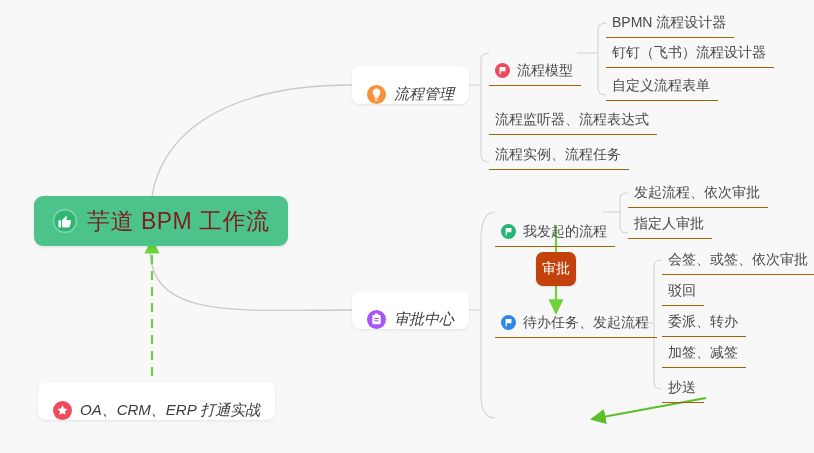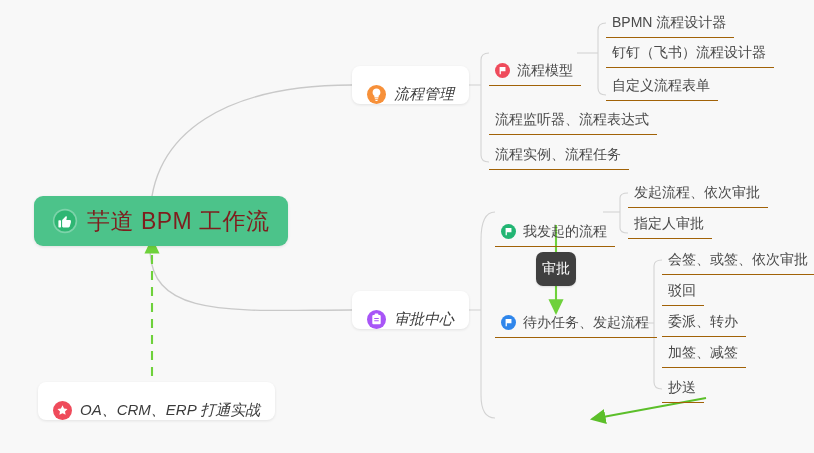--- a/index.html
+++ b/index.html
@@ -66,21 +66,21 @@
     font-size:14px;
     white-space:nowrap;
     margin-left:7px;
   }
   .leaf-label.plain{margin-left:0;}
 
   
   .tag-badge{
     position:absolute;
     display:flex;align-items:center;justify-content:center;
-    background:#404040;
+    background:#c2410c;
     border-radius:7px;
     width:40px;height:34px;
     box-shadow:0 1px 2px rgba(0,0,0,0.12);
   }
   .tag-badge span{
     color:#ffffff;font-size:14px;white-space:nowrap;
   }
 
   
   .ico{

